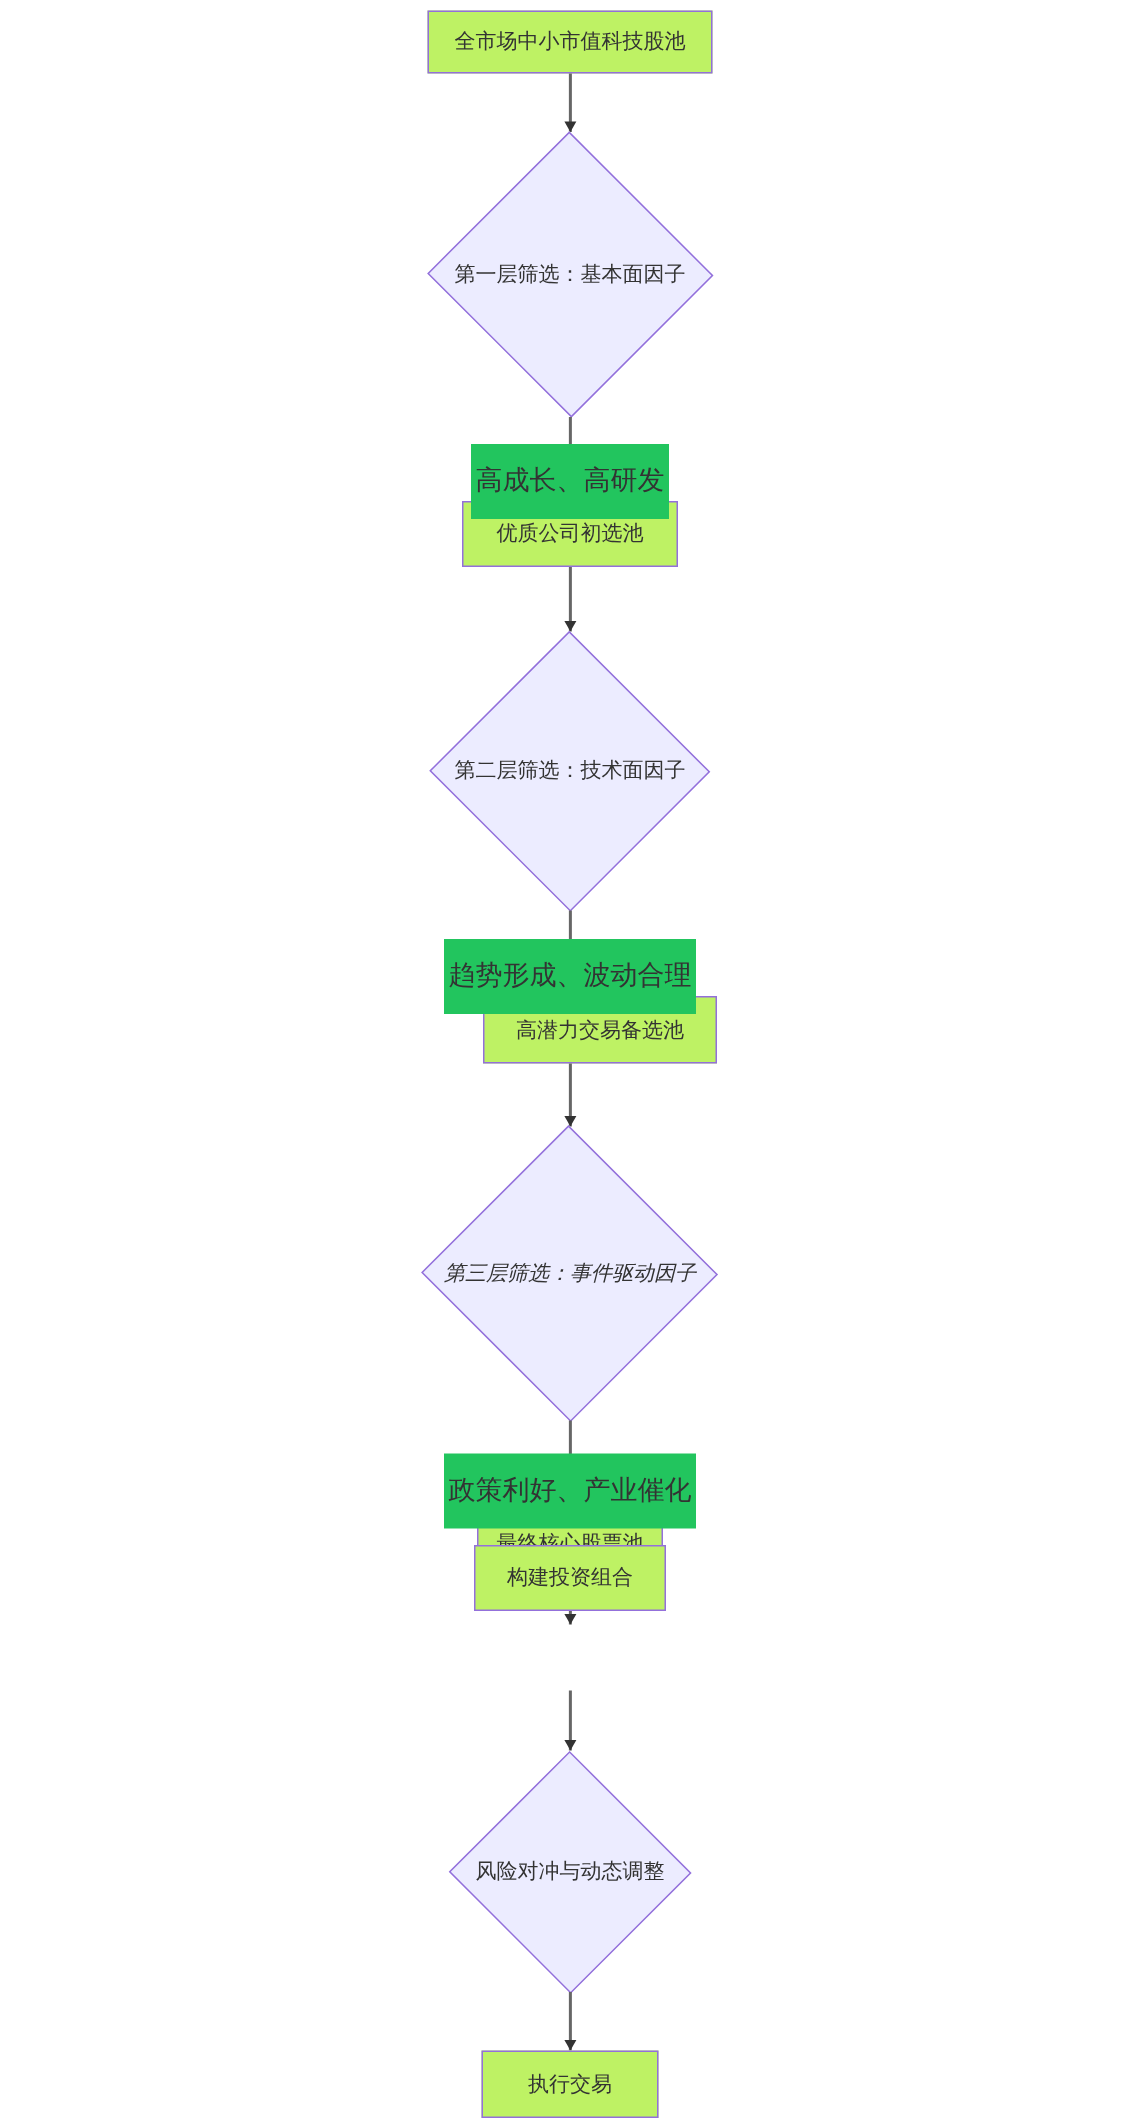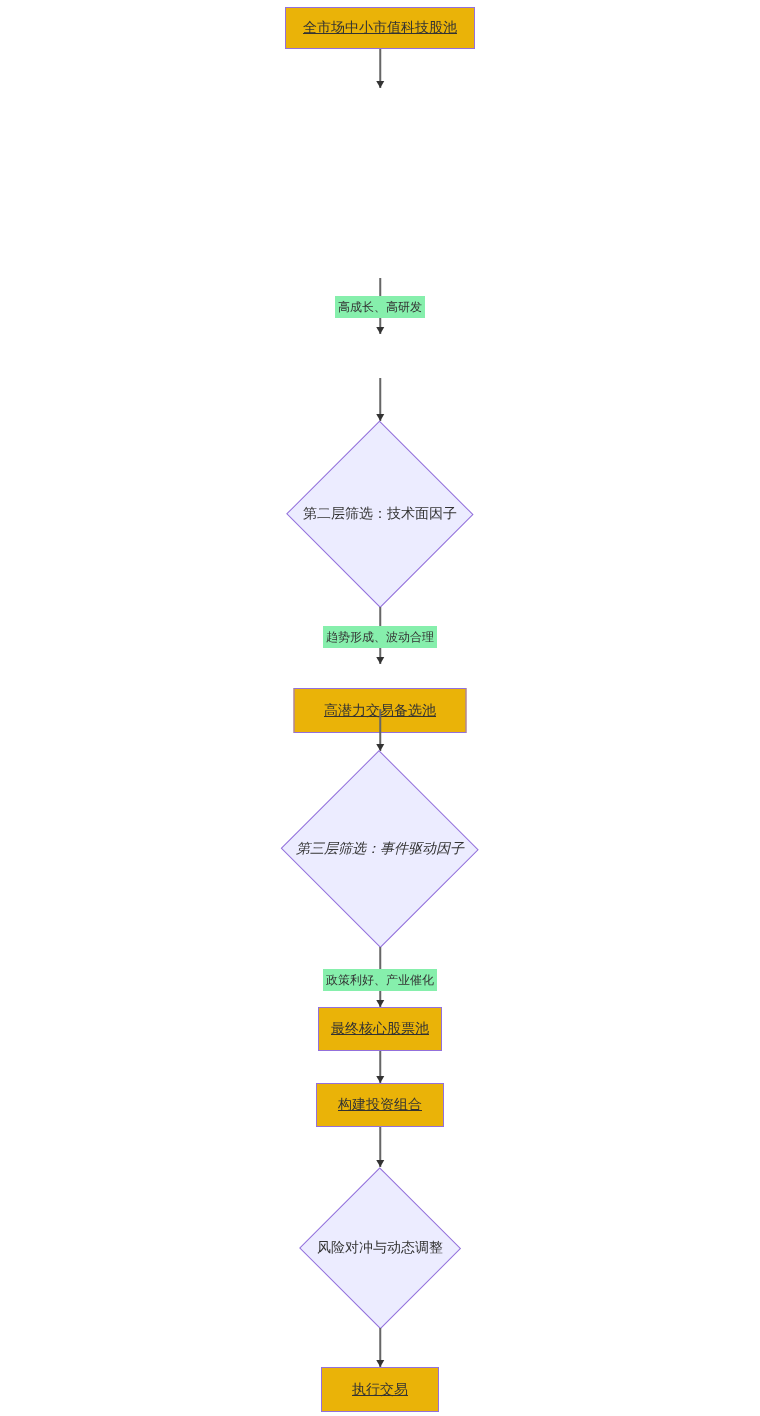--- a/index.html
+++ b/index.html
@@ -10,29 +10,28 @@
     background: #ffffff;
     font-family: "Liberation Sans", sans-serif;
     color: #333333;
     overflow: hidden;
   }
   
   .node.rect {
     position: absolute;
     left: 50%;
     transform: translateX(-50%);
-    background: #eab308;
+    background: #bef264;
     border: 1px solid #9370DB;
     box-sizing: border-box;
     display: flex;
     align-items: center;
     justify-content: center;
     font-size: 14px;
     white-space: nowrap;
-    text-decoration: underline;
   }
   .node.diamond {
     position: absolute;
     left: 50%;
     transform: translateX(-50%);
   }
   .diamond-shape {
     position: absolute;
     left: 50%;
     top: 50%;
@@ -69,70 +68,77 @@
     height: 0;
     border-left: 4.5px solid transparent;
     border-right: 4.5px solid transparent;
     border-top: 7px solid #333333;
   }
   
   .edge-label {
     position: absolute;
     left: 50%;
     transform: translateX(-50%);
-    background: #86efac;
-    padding: 4px 3px;
-    font-size: 12px;
+    background: #22c55e;
+    padding: 14px 3px;
+    font-size: 18px;
     line-height: 1.2;
     white-space: nowrap;
     z-index: 2;
   }
   
   #n-start     { top: 7px;    width: 190px; height: 42px; }
   #c-1         { top: 49px;   height: 39px; }
   #n-filter1   { top: 88px;   width: 192px; height: 190px; }
   #c-2         { top: 278px;  height: 56px; }
   #el-1        { top: 296px; }
   #n-pool1     { top: 334px;  width: 144px; height: 44px; }
   #c-3         { top: 378px;  height: 43px; }
   #n-filter2   { top: 421px;  width: 188px; height: 186px; }
   #c-4         { top: 607px;  height: 57px; }
   #el-2        { top: 626px; }
-  #n-pool2     { top: 688px;  width: 173px; height: 45px; }
+  #n-pool2     { top: 664px;  width: 156px; height: 45px; margin-left: 20px; }
   #c-5         { top: 709px;  height: 42px; }
   #n-filter3   { top: 751px;  width: 200px; height: 196px; font-style: italic; }
   #c-6         { top: 947px;  height: 60px; }
   #el-3        { top: 969px; }
   #n-pool3     { top: 1007px; width: 124px; height: 44px; }
   #c-7         { top: 1051px; height: 32px; }
-  #n-portfolio { top: 1083px; width: 128px; height: 44px; text-align: center; }
+  #n-portfolio { top: 1030px; width: 128px; height: 44px; text-align: center; }
   #c-8         { top: 1127px; height: 40px; }
   #n-risk      { top: 1167px; width: 162px; height: 161px; }
   #c-9         { top: 1328px; height: 39px; }
   #n-execute   { top: 1367px; width: 118px; height: 45px; }
 </style>
 </head>
 <body>
 
 <div class="canvas">
 
   <div class="node rect" id="n-start">
     <span>全市场中小市值科技股池</span>
   </div>
 
   <div class="connector" id="c-1">
     <div class="arrowhead"></div>
   </div>
 
+  <div class="node diamond" id="n-filter1">
+    <div class="diamond-shape"></div>
+    <div class="diamond-label">第一层筛选：基本面因子</div>
+  </div>
 
   <div class="connector" id="c-2">
     <div class="arrowhead"></div>
   </div>
   <div class="edge-label" id="el-1">高成长、高研发</div>
 
+  <div class="node rect" id="n-pool1">
+    <span>优质公司初选池</span>
+  </div>
 
   <div class="connector" id="c-3">
     <div class="arrowhead"></div>
   </div>
 
   <div class="node diamond" id="n-filter2">
     <div class="diamond-shape"></div>
     <div class="diamond-label">第二层筛选：技术面因子</div>
   </div>
 

